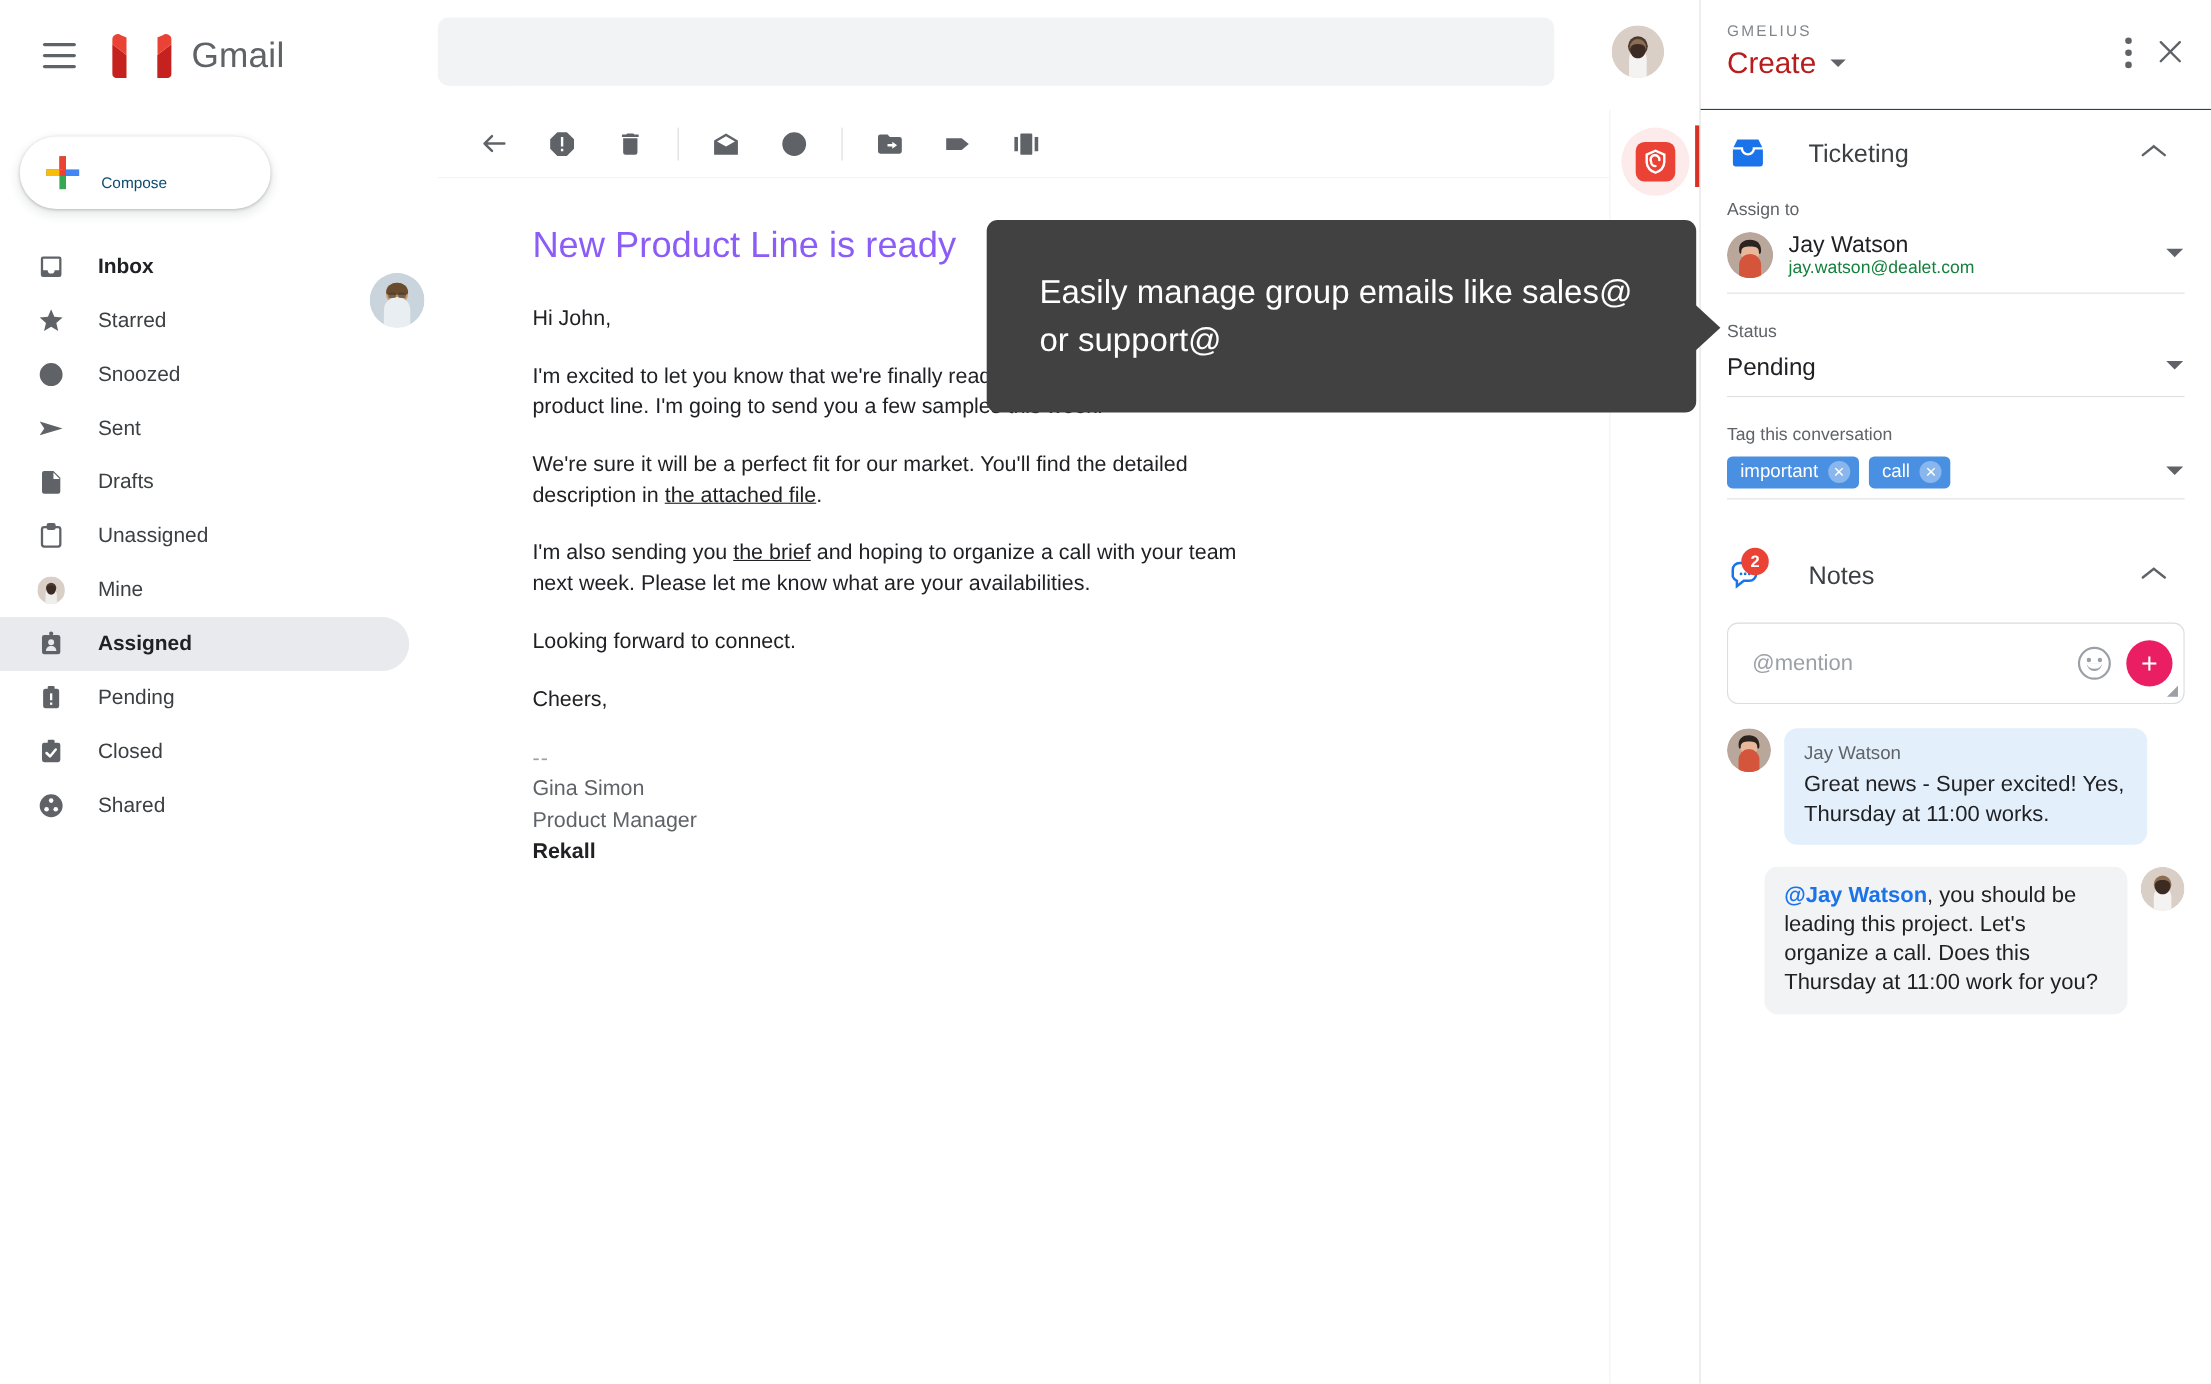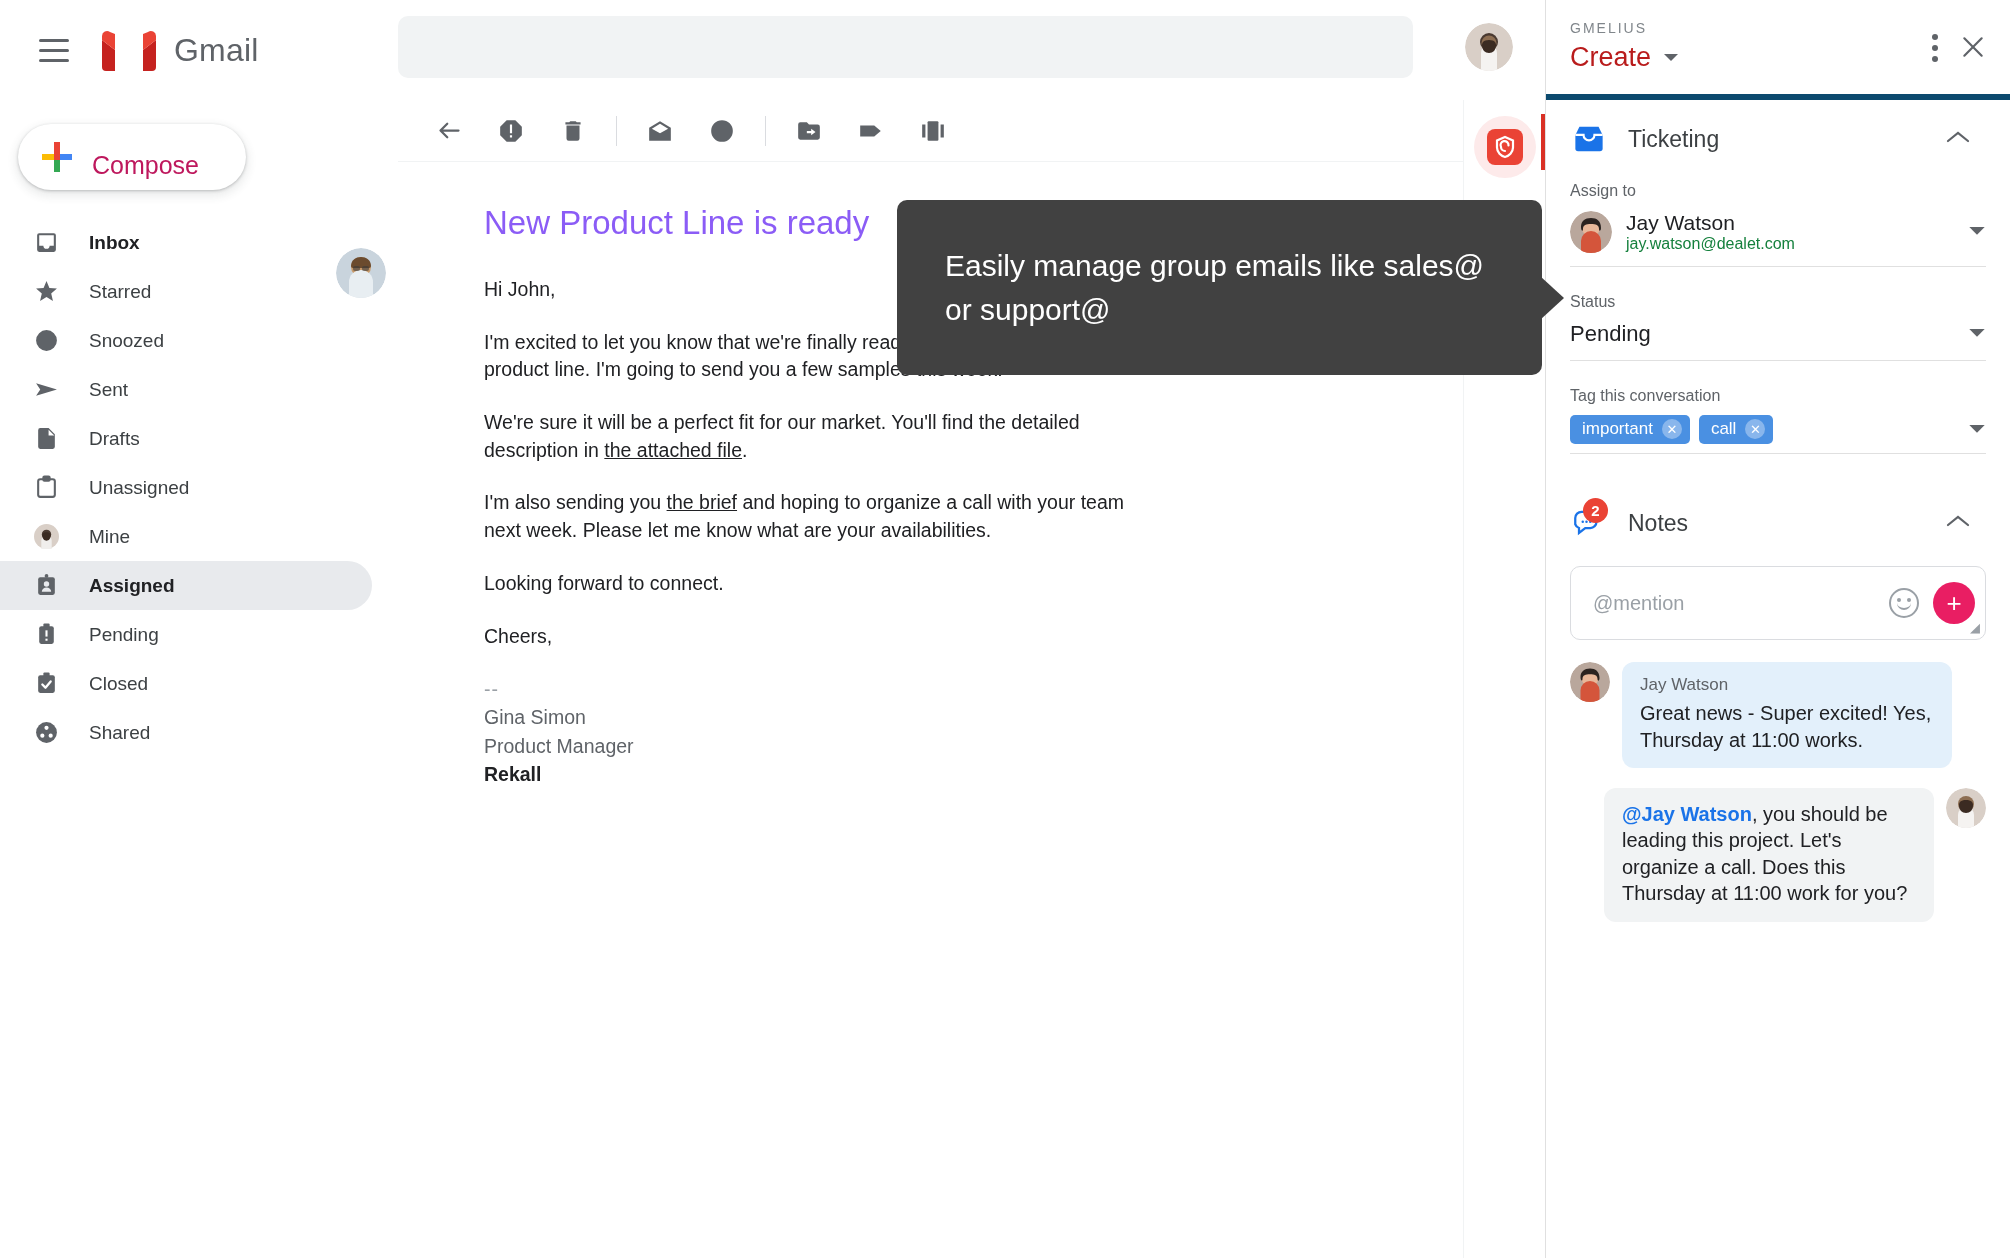--- a/index.html
+++ b/index.html
@@ -28,21 +28,21 @@
   .topavatar { position:absolute; left: 1465px; top: 23px; width:48px; height:48px; border-radius:50%; overflow:hidden; }
 
   
   .sidebar { position:absolute; left:0; top:100px; width: 398px; }
   .compose {
     margin: 24px 0 0 18px;
     width: 228px; height: 66px; border-radius: 33px; background:#fff;
     box-shadow: 0 1px 3px rgba(60,64,67,.3), 0 4px 8px 3px rgba(60,64,67,.09);
     display:flex; align-items:center; gap: 18px; padding-left: 22px; cursor:pointer;
   }
-  .compose-label { font-size: 25px; color:#be185d;margin-top:17px; }
+  .compose-label { font-size: 14px; color:#0c4a6e;margin-top:17px; }
   .nav { margin-top: 28px; }
   .nav-item {
     display:flex; align-items:center; height: 49px;
     padding-left: 33px; gap: 29px; cursor:pointer;
     border-top-right-radius: 25px; border-bottom-right-radius: 25px;
     width: 372px;
   }
   .nav-item .label { font-size: 19px; color:#3c4043; }
   .nav-item.bold .label { font-weight: bold; color:#202124; }
   .nav-item.active { background:#e8eaed; }
@@ -70,30 +70,30 @@
   .rail-btn { width: 62px; height: 62px; border-radius:50%; display:flex; align-items:center; justify-content:center; cursor:pointer; margin-bottom: 22px;}
   .rail-btn.sel { background:#fdeaea; }
   .gmelius-ic { width: 36px; height: 36px; border-radius: 8px; background:#ea4335; display:flex; align-items:center; justify-content:center;}
   .tasks-ic { width: 33px; height: 33px; border-radius:50%; background:#1a73e8; display:flex;align-items:center;justify-content:center; }
   .rail-div { width: 36px; height:1px; background:#dadce0; margin: 18px 0 28px 0;}
   .rail-plus { font-size: 34px; color:#5f6368; line-height: 1; cursor:pointer; font-weight: 300;}
   .rail-indicator { position:absolute; right: -1px; top: 14px; width: 5px; height: 56px; background:#d93025; }
 
   
   .panel { width: 465px; height: 1258px; background:#fff; border-left:1px solid #e0e0e0; position:relative; }
-  .panel-head { height: 100px; padding: 20px 24px 0 24px; display:flex; justify-content:space-between; border-bottom:6px solid #0c4a6e;}
+  .panel-head { height: 100px; padding: 20px 24px 0 24px; display:flex; justify-content:space-between; border-bottom:1px solid #0c4a6e;}
   .brandlabel { font-size: 14px; letter-spacing: 2.0px; color:#80868b; }
   .createrow { display:flex; align-items:center; gap: 12px; margin-top: 6px;}
   .createtxt { font-size: 27px; color:#b91c1c;}
   .panel-head-actions { display:flex; align-items:flex-start; gap: 22px; padding-top: 14px;}
   .dots { width: 6px; display:flex; flex-direction:column; gap: 5px; cursor:pointer;}
   .dots i { width: 6px; height:6px; border-radius:50%; background:#5f6368; display:block;}
   .xbtn { cursor:pointer; color:#5f6368; }
 
-  .sect-head { display:flex; align-items:center; padding: 22px 40px 0 24px; gap: 20px; }
+  .sect-head { display:flex; align-items:center; padding: 22px 40px 0 24px; gap: 36px; }
   .sect-title { font-size: 23px; color:#3c4043; flex:1; }
   .chev { color:#5f6368; cursor:pointer;}
   .sect-ico { position:relative; width: 38px; height: 34px; display:flex; align-items:center; justify-content:center; }
   .badge {
     position:absolute; top:-8px; right: 0px; width: 25px; height: 25px; border-radius:50%;
     background:#ea4335; color:#fff; font-size: 15px; display:flex; align-items:center; justify-content:center; font-weight:bold;
   }
 
   .field { padding: 0 24px; margin-top: 26px; }
   .field-label { font-size: 16px; color:#5f6368; margin-bottom: 10px;}

